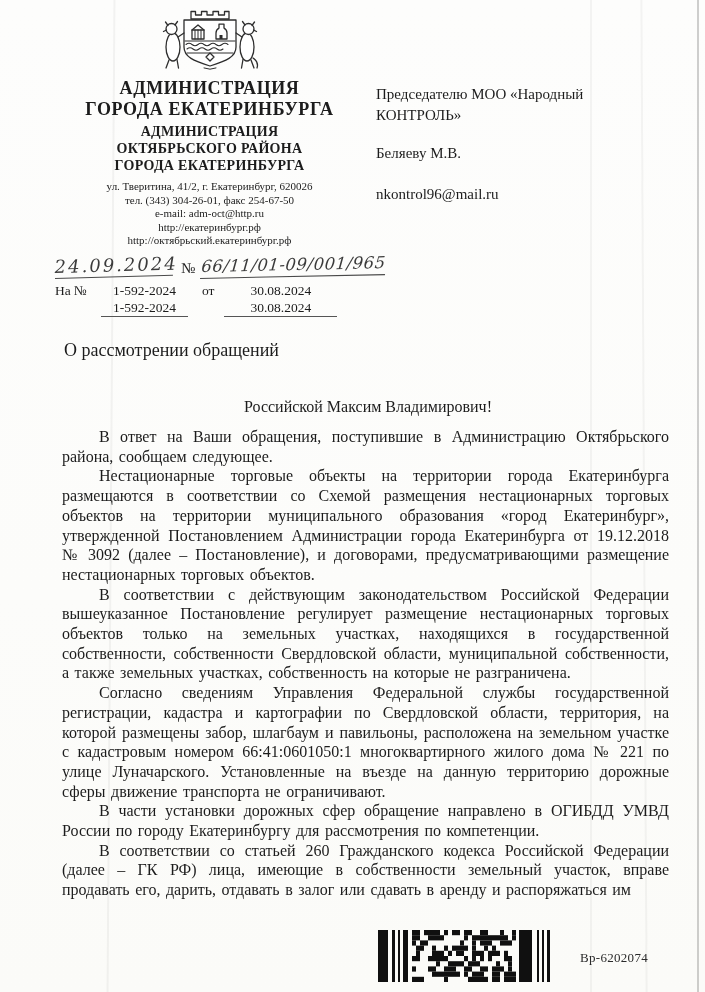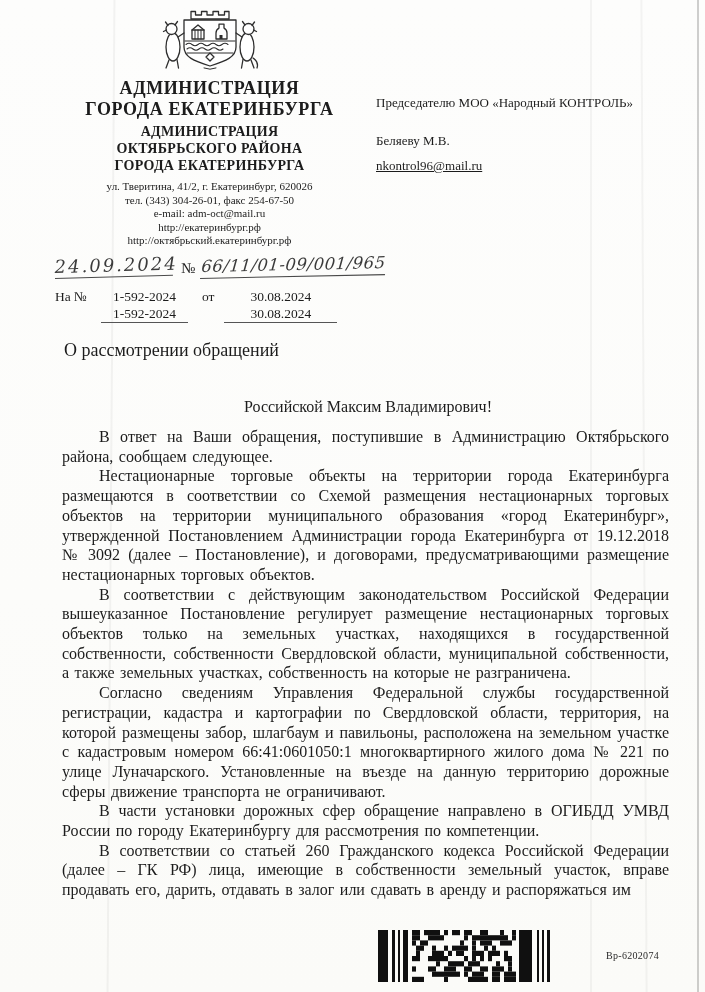--- a/index.html
+++ b/index.html
@@ -16,53 +16,53 @@
   .scanline.edge{left:697px;width:2px;background:rgba(40,40,40,0.22);}
 
   
   .letterhead{position:absolute;left:52px;top:6px;width:315px;text-align:center;}
   .emblem{display:block;margin:0 auto;}
   .org-name{margin-top:6px;font-weight:bold;font-size:18px;line-height:21px;letter-spacing:.6px;}
   .division-name{margin-top:3px;font-weight:bold;font-size:14px;line-height:17px;letter-spacing:.3px;}
   .contacts{margin-top:6px;font-size:11px;line-height:13.6px;color:#222;}
 
   
-  .addressee{position:absolute;left:376px;top:92px;width:272px;font-size:13px;line-height:21px;}
+  .addressee{position:absolute;left:376px;top:84px;width:272px;font-size:15px;line-height:21px;}
   .addressee .name{margin-top:17px;}
-  .addressee .email{margin-top:4px;text-decoration:underline;}
+  .addressee .email{margin-top:20px;}
 
   
   .requisites{position:absolute;left:55px;top:256px;width:340px;font-size:13.5px;}
   .req-row1{display:flex;align-items:flex-end;}
   .hw{font-family:"DejaVu Serif", serif;font-style:italic;color:#3b3b3b;}
   .hw-date{display:inline-block;width:118px;font-size:18px;letter-spacing:2px;
     border-bottom:1.4px solid #4a4a4a;text-align:center;transform:rotate(-1.6deg);
     transform-origin:left bottom;padding-bottom:1px;}
   .num-sign{margin:0 5px 2px 8px;font-size:15px;}
   .hw-number{display:inline-block;width:185px;font-size:16.5px;letter-spacing:.5px;
     border-bottom:1.4px solid #4a4a4a;text-align:center;transform:rotate(-1.2deg) skewX(-6deg);
     transform-origin:left bottom;padding-bottom:2px;white-space:nowrap;}
-  .req-row2{display:flex;margin-top:9px;}
+  .req-row2{display:flex;margin-top:3px;}
   .in-reply-label{width:44px;padding-top:1px;}
   .stack{display:inline-block;line-height:17px;border-bottom:1.2px solid #555;}
   .stack.nums{padding:0 12px;margin-left:2px;}
   .from-label{margin:1px 10px 0 14px;}
   .stack.dates{padding:0 26px;}
 
   
   .subject{position:absolute;left:64px;top:340px;font-size:18px;}
   .salutation{position:absolute;left:62px;top:398px;width:612px;text-align:center;font-size:16px;}
   .body-text{position:absolute;left:62px;top:427px;width:607px;}
   .body-text p{margin:0;font-size:16px;line-height:19.7px;text-align:justify;
     text-indent:37px;word-spacing:1.5px;}
 
   
   .barcode-wrap{position:absolute;left:378px;top:930px;}
   .barcode-wrap svg{display:block;}
-  .doc-code{position:absolute;left:606px;top:950px;font-size:10px;color:#2a2a2a;letter-spacing:.3px;font-family:Liberation Serif, serif;}
+  .doc-code{position:absolute;left:580px;top:950px;font-size:13px;color:#2a2a2a;letter-spacing:.3px;font-family:Liberation Serif, serif;}
 </style>
 </head>
 <body>
 
 <div class="page">
 
   <div class="scanline l1"></div>
   <div class="scanline l2"></div>
   <div class="scanline l3"></div>
   <div class="scanline edge"></div>
@@ -109,21 +109,21 @@
       <div>ГОРОДА  ЕКАТЕРИНБУРГА</div>
     </div>
     <div class="division-name">
       <div>АДМИНИСТРАЦИЯ</div>
       <div>ОКТЯБРЬСКОГО РАЙОНА</div>
       <div>ГОРОДА  ЕКАТЕРИНБУРГА</div>
     </div>
     <div class="contacts">
       <div>ул. Тверитина, 41/2, г. Екатеринбург, 620026</div>
       <div>тел. (343) 304-26-01, факс 254-67-50</div>
-      <div>e-mail: adm-oct@mail.ru</div>
+      <div>e-mail: adm-oct@http.ru</div>
       <div>http://екатеринбург.рф</div>
       <div>http://октябрьский.екатеринбург.рф</div>
     </div>
   </div>
 
   <div class="addressee">
     <div>Председателю МОО «Народный КОНТРОЛЬ»</div>
     <div class="name">Беляеву М.В.</div>
     <div class="email">nkontrol96@mail.ru</div>
   </div>

